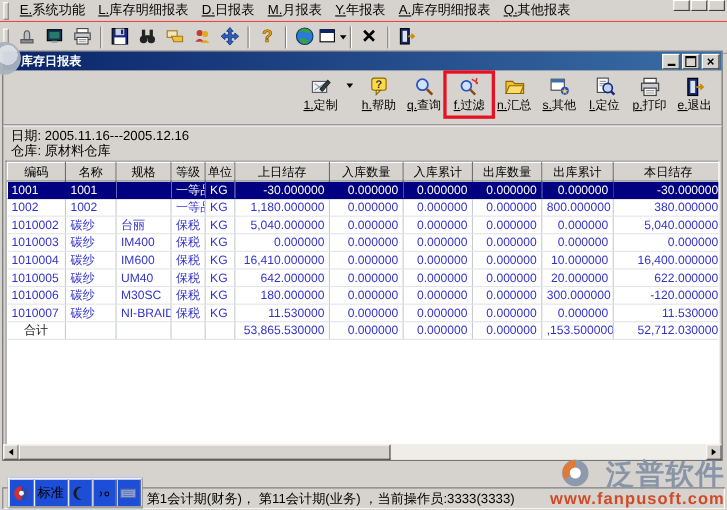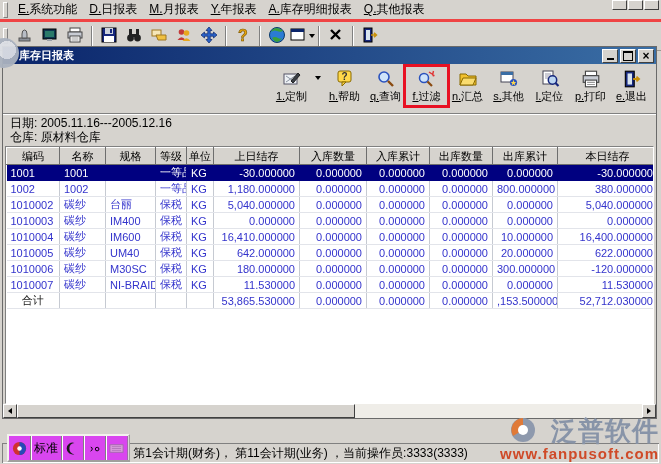--- a/index.html
+++ b/index.html
@@ -8,21 +8,21 @@
     background:#d6d3ce;
     font-family:"Liberation Sans","DejaVu Sans",sans-serif;
     font-size:12px;color:#000;
     -webkit-font-smoothing:none;
   }
   .app{position:absolute;inset:0;}
 
   
   .menubar{
     height:19px;display:flex;align-items:center;gap:0;
-    padding-left:2px;border-bottom:3px solid #ef4444;background:#d6d3ce;
+    padding-left:2px;border-bottom:1px solid #ef4444;background:#d6d3ce;
   }
   .grip{width:3px;height:14px;margin:0 4px 0 1px;
     border-left:1px solid #fff;border-top:1px solid #fff;
     border-right:1px solid #808080;border-bottom:1px solid #808080;}
   .menu-item{padding:1px 6px;white-space:nowrap;cursor:default;}
   .menu-item::first-letter{text-decoration:underline;}
 
   .winfrag{position:absolute;top:0;right:2px;display:flex;gap:1px;z-index:3;}
   .winfrag span{width:13px;height:8px;background:#d6d3ce;
     border:1px solid;border-color:#fff #404040 #404040 #fff;}
@@ -115,21 +115,21 @@
   .statusbar{
     position:absolute;left:2px;right:2px;bottom:1px;height:20px;
     background:#d6d3ce;
     box-shadow:inset 1px 1px 0 #808080, inset -1px -1px 0 #fff;
     line-height:20px;padding-left:104px;white-space:nowrap;overflow:hidden;
   }
 
   
   .imebar{
     position:absolute;left:7px;bottom:2px;height:24px;z-index:10;
-    background:#d946ef;border:2px outset #f4f2ee;
+    background:#1d4ed8;border:2px outset #f4f2ee;
     display:flex;align-items:stretch;
   }
   .ime-btn{display:flex;align-items:center;justify-content:center;
     padding:0 3px;border-right:1px solid #808080;box-shadow:1px 0 0 #fff;
     font-size:12px;}
   .ime-btn svg{width:15px;height:15px;}
   .ime-kbd{opacity:.6;}
 
   
   .watermark{position:absolute;right:2px;top:414px;z-index:5;pointer-events:none;text-align:right;}
@@ -141,20 +141,21 @@
     background:radial-gradient(circle at 60% 40%, #dcdfe5 0 35%, #aab2bf 36% 100%);opacity:.95;z-index:6;}
 </style>
 </head>
 <body>
 
 <div class="app">
 
   <div class="menubar" id="menubar">
     <div class="grip"></div>
   <span class="menu-item">E.系统功能</span>
+      <span class="menu-item">L.库存明细报表</span>
       <span class="menu-item">D.日报表</span>
       <span class="menu-item">M.月报表</span>
       <span class="menu-item">Y.年报表</span>
       <span class="menu-item">A.库存明细报表</span>
       <span class="menu-item">Q.其他报表</span>
     </div>
 
   <div class="winfrag">
     <span></span>
       <span></span>

